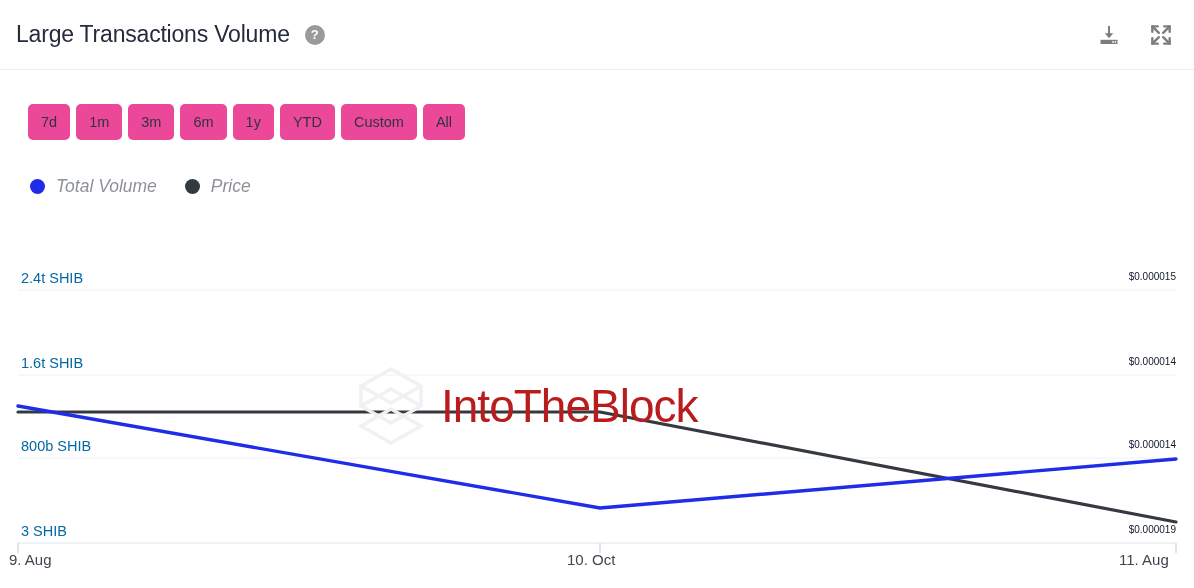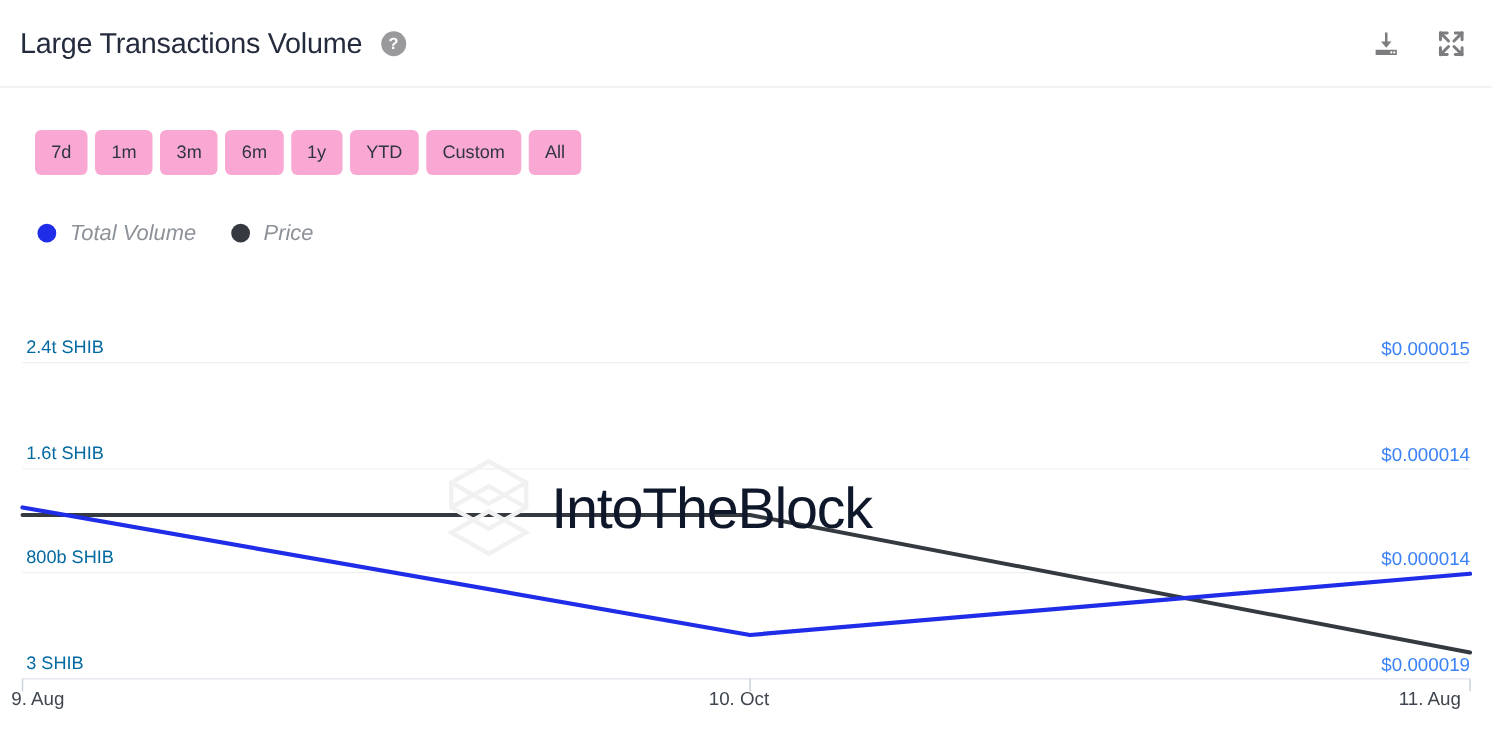--- a/index.html
+++ b/index.html
@@ -68,21 +68,21 @@
 
   
   .ranges {
     position: absolute;
     left: 28px;
     top: 104px;
     display: flex;
     gap: 6px;
   }
   .range-btn {
-    background: #f9a8d4;
+    background: #ec4899;
     border: none;
     border-radius: 5px;
     height: 36px;
     padding: 0 13px;
     font-size: 14.5px;
     color: #2f3440;
     font-family: "Liberation Sans", sans-serif;
     cursor: pointer;
     display: flex;
     align-items: center;
@@ -128,22 +128,22 @@
   .axis-label-left {
     position: absolute;
     left: 21px;
     font-size: 14.5px;
     color: #0369a1;
     white-space: nowrap;
   }
   .axis-label-right {
     position: absolute;
     right: 18px;
-    font-size: 15px;
-    color: #3b82f6;
+    font-size: 10px;
+    color: #0f172a;
     white-space: nowrap;
   }
   .x-label {
     position: absolute;
     top: 296px;
     font-size: 15px;
     color: #40464f;
     white-space: nowrap;
   }
 
@@ -152,21 +152,21 @@
     left: 355px;
     top: 110px;
     display: flex;
     align-items: center;
     gap: 14px;
     pointer-events: none;
     opacity: 1;
   }
   .watermark-text {
     font-size: 46px;
-    color: #0f172a;
+    color: #b91c1c;
     letter-spacing: -1px;
     font-weight: normal;
   }
 </style>
 </head>
 <body>
 
 <div id="app">
 
   <div class="header">

